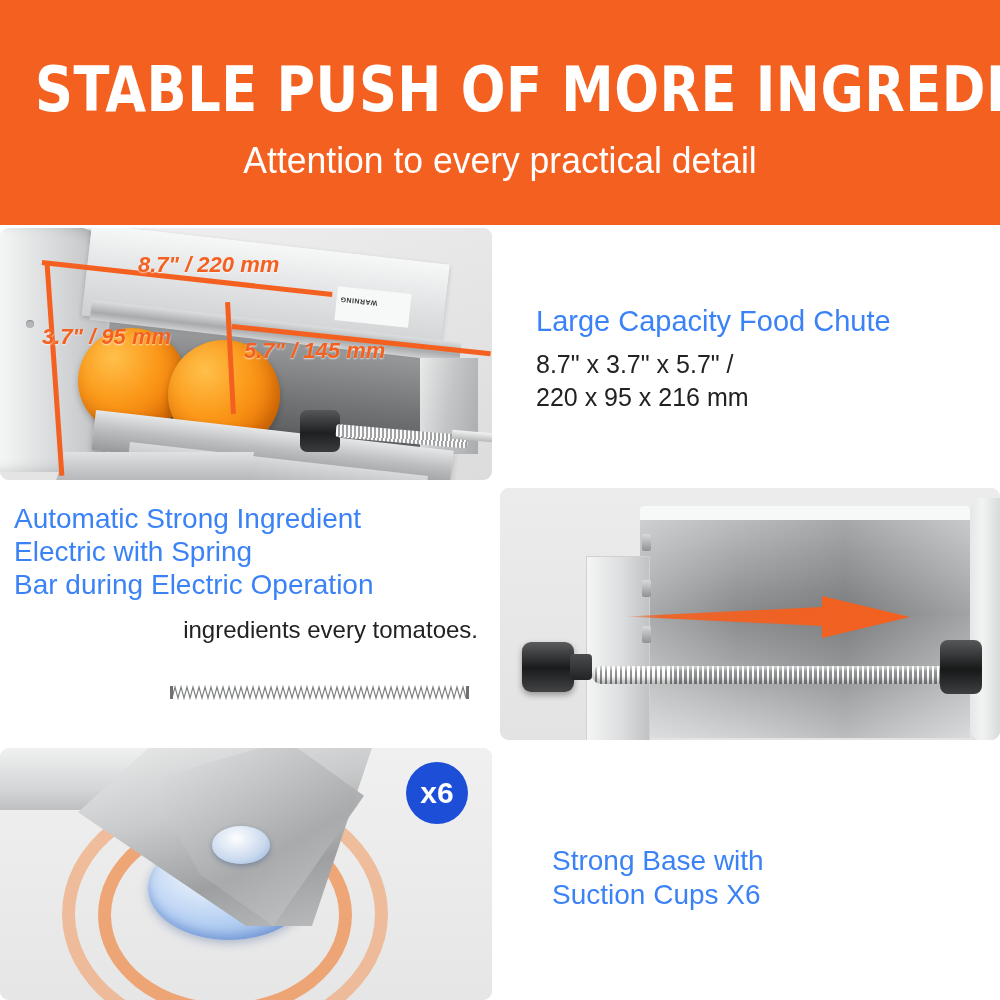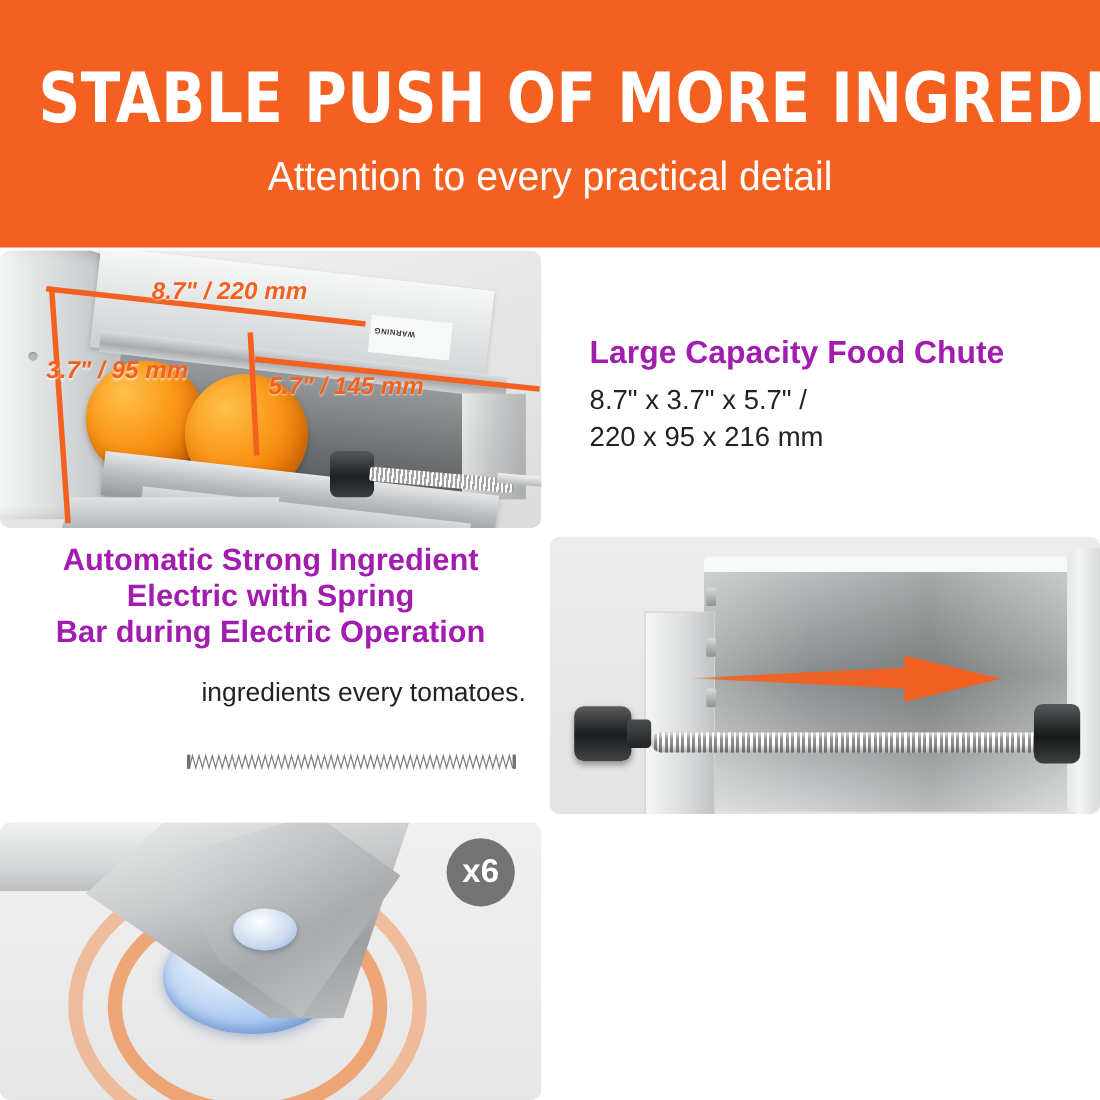--- a/index.html
+++ b/index.html
@@ -29,27 +29,27 @@
   
   #t2{left:0;top:486px;width:492px;height:254px;background:#fff;}
   
   #p2{left:500px;top:488px;width:500px;height:252px;}
   
   #p3{left:0;top:748px;width:492px;height:252px;}
   
   #t3{left:500px;top:748px;width:500px;height:252px;background:#fff;}
 
   
-  .head-orange{color:#a21caf;font-weight:bold;}
+  .head-orange{color:#3b82f6;font-weight:normal;}
   .body-black{color:#222;}
 
   #t1 .h{position:absolute;left:36px;top:76px;font-size:29px;line-height:34px;white-space:nowrap;}
   #t1 .b{position:absolute;left:36px;top:120px;font-size:25px;line-height:33px;}
 
-  #t2 .h{position:absolute;left:14px;top:6px;width:464px;text-align:center;
+  #t2 .h{position:absolute;left:14px;top:16px;width:464px;text-align:left;
          font-size:28px;line-height:33px;}
   #t2 .b{position:absolute;left:40px;top:128px;width:438px;text-align:right;
          font-size:24px;line-height:31px;}
 
   #t3 .h{position:absolute;left:52px;top:96px;font-size:28px;line-height:34px;}
 
   
   .spring-wrap{position:absolute;left:170px;top:196px;width:300px;height:22px;}
 
   
@@ -144,21 +144,21 @@
      background:linear-gradient(165deg,#f1f2f2 0%,#c9cbcc 40%,#9d9fa0 70%,#bdbfc0 100%);
      clip-path:polygon(30% 0,100% 0,78% 100%,56% 100%,0 42%);
      box-shadow:0 4px 10px rgba(0,0,0,.25);}
   .foot2{position:absolute;left:148px;top:-8px;width:216px;height:186px;
      background:linear-gradient(150deg,#e6e7e8,#a8aaab 60%,#c9cbcc);
      clip-path:polygon(0 22%,64% 0,100% 30%,58% 100%,24% 72%);opacity:.96;}
   .suck{position:absolute;left:212px;top:78px;width:58px;height:38px;border-radius:50%;
      background:radial-gradient(ellipse at 42% 32%,rgba(255,255,255,.98),rgba(205,222,245,.9) 60%,rgba(140,175,225,.85));
      box-shadow:0 2px 5px rgba(40,70,120,.38);}
   .badge{position:absolute;left:406px;top:14px;width:62px;height:62px;border-radius:50%;
-     background:#737373;color:#fff;font-size:30px;font-weight:bold;
+     background:#1d4ed8;color:#fff;font-size:30px;font-weight:bold;
      display:flex;align-items:center;justify-content:center;}
 </style>
 </head>
 <body>
 
 <div class="page">
 
   <div class="header">
     <div class="header-title">STABLE PUSH OF MORE INGREDIENTS</div>
     <div class="header-sub">Attention to every practical detail</div>
@@ -262,14 +262,20 @@
     <div class="p3-topbar"></div>
     <div class="ring r1"></div>
     <div class="ring r2"></div>
     <div class="cup"></div>
     <div class="foot"></div>
     <div class="foot2"></div>
     <div class="suck"></div>
     <div class="badge">x6</div>
   </div>
 
+  <div class="panel" id="t3">
+    <div class="h head-orange">
+      <div>Strong Base with</div>
+      <div>Suction Cups X6</div>
+    </div>
+  </div>
 
 </div>
 
 </body></html>

